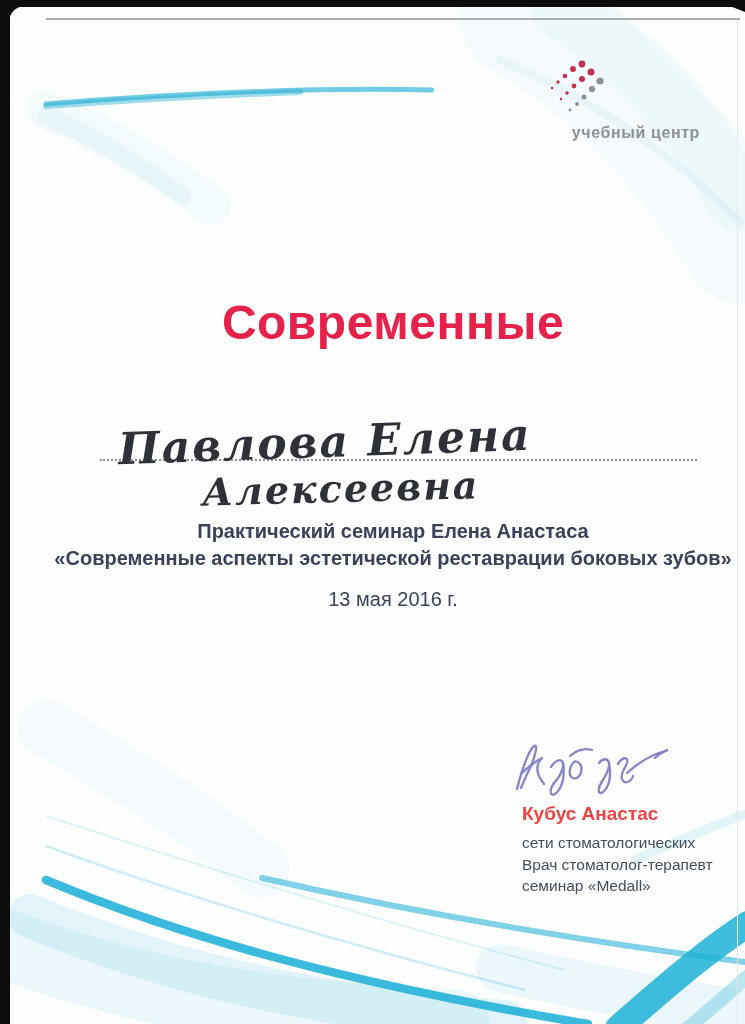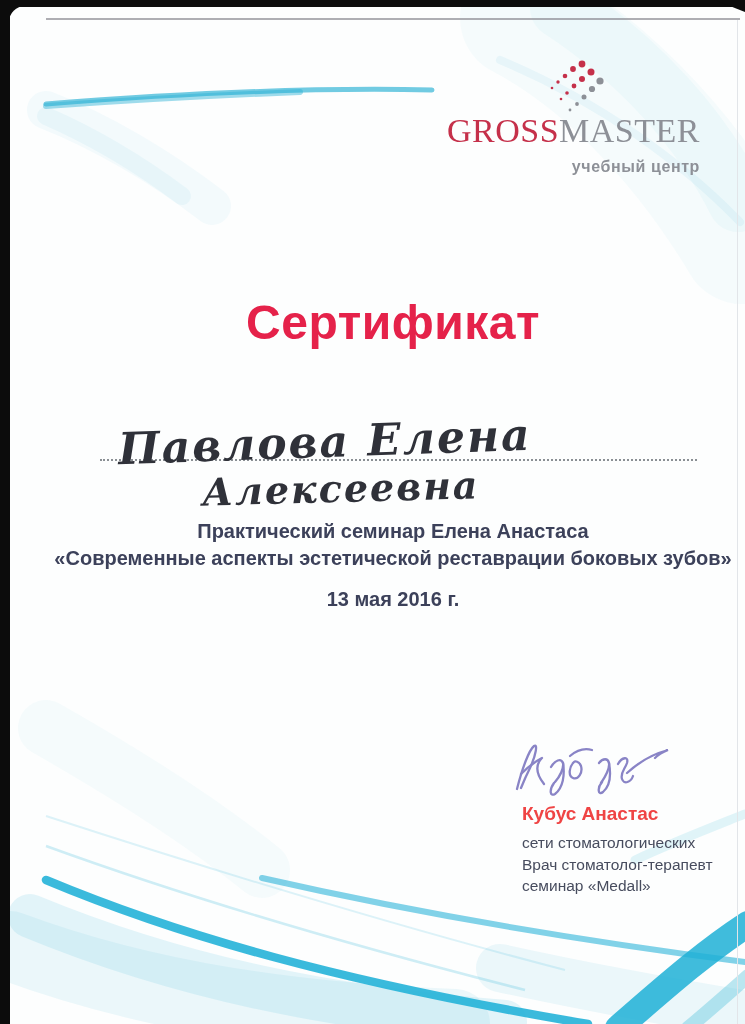--- a/index.html
+++ b/index.html
@@ -32,21 +32,21 @@
   
   .hand{font-family:"DejaVu Serif",serif;font-style:italic;font-weight:700;color:#2f3139;white-space:nowrap;}
   .hand1{left:118px;top:416px;font-size:44px;letter-spacing:2px;transform:rotate(-2deg);}
   .hand2{left:202px;top:466px;font-size:38px;letter-spacing:2px;transform:rotate(-1.5deg);}
   .dotline{left:100px;top:459px;width:597px;height:0;border-bottom:2px dotted #8a8f94;}
 
   
   .event{left:46px;top:518px;width:694px;text-align:center;color:#3c415a;
          font-size:20px;font-weight:bold;line-height:27px;}
   .date{left:46px;top:588px;width:694px;text-align:center;color:#3c415a;
-        font-size:20px;font-weight:bold;}
+        font-size:20px;font-weight:normal;}
 
   
   .signer{left:522px;top:803px;}
   .signer-name{font-size:19px;font-weight:bold;color:#ef4444;margin-bottom:7px;white-space:nowrap;}
   .signer-role{font-size:15.5px;color:#474c5e;line-height:21.5px;white-space:nowrap;}
 
   svg{display:block;}
 </style>
 </head>
 <body>
@@ -105,25 +105,24 @@
     <circle cx="30" cy="28" r="2.4" fill="#c5304a"></circle>
     <circle cx="38" cy="21" r="3.0" fill="#c5304a"></circle>
     <circle cx="47" cy="14" r="3.5" fill="#c5304a"></circle>
 
     <circle cx="26" cy="52" r="1.4" fill="#8d9097"></circle>
     <circle cx="33" cy="46" r="1.9" fill="#8d9097"></circle>
     <circle cx="40" cy="39" r="2.5" fill="#8d9097"></circle>
     <circle cx="48" cy="31" r="3.1" fill="#8d9097"></circle>
     <circle cx="56" cy="23" r="3.6" fill="#8d9097"></circle>
   </svg>
-  <div class="logo-brand"><span class="red">GROSS</span><span class="gray">MASTER</span></div>
   <div class="logo-sub">учебный центр</div>
 </div>
 
-<div class="abs title">Сертификат</div>
+<div class="abs title">Современные</div>
 
 <div class="abs dotline"></div>
 <div class="abs hand hand1">Павлова Елена</div>
 <div class="abs hand hand2">Алексеевна</div>
 
 <div class="abs event">
   <div>Практический семинар Елена Анастаса</div>
   <div>«Современные аспекты эстетической реставрации боковых зубов»</div>
 </div>
 <div class="abs date">13 мая 2016 г.</div>

